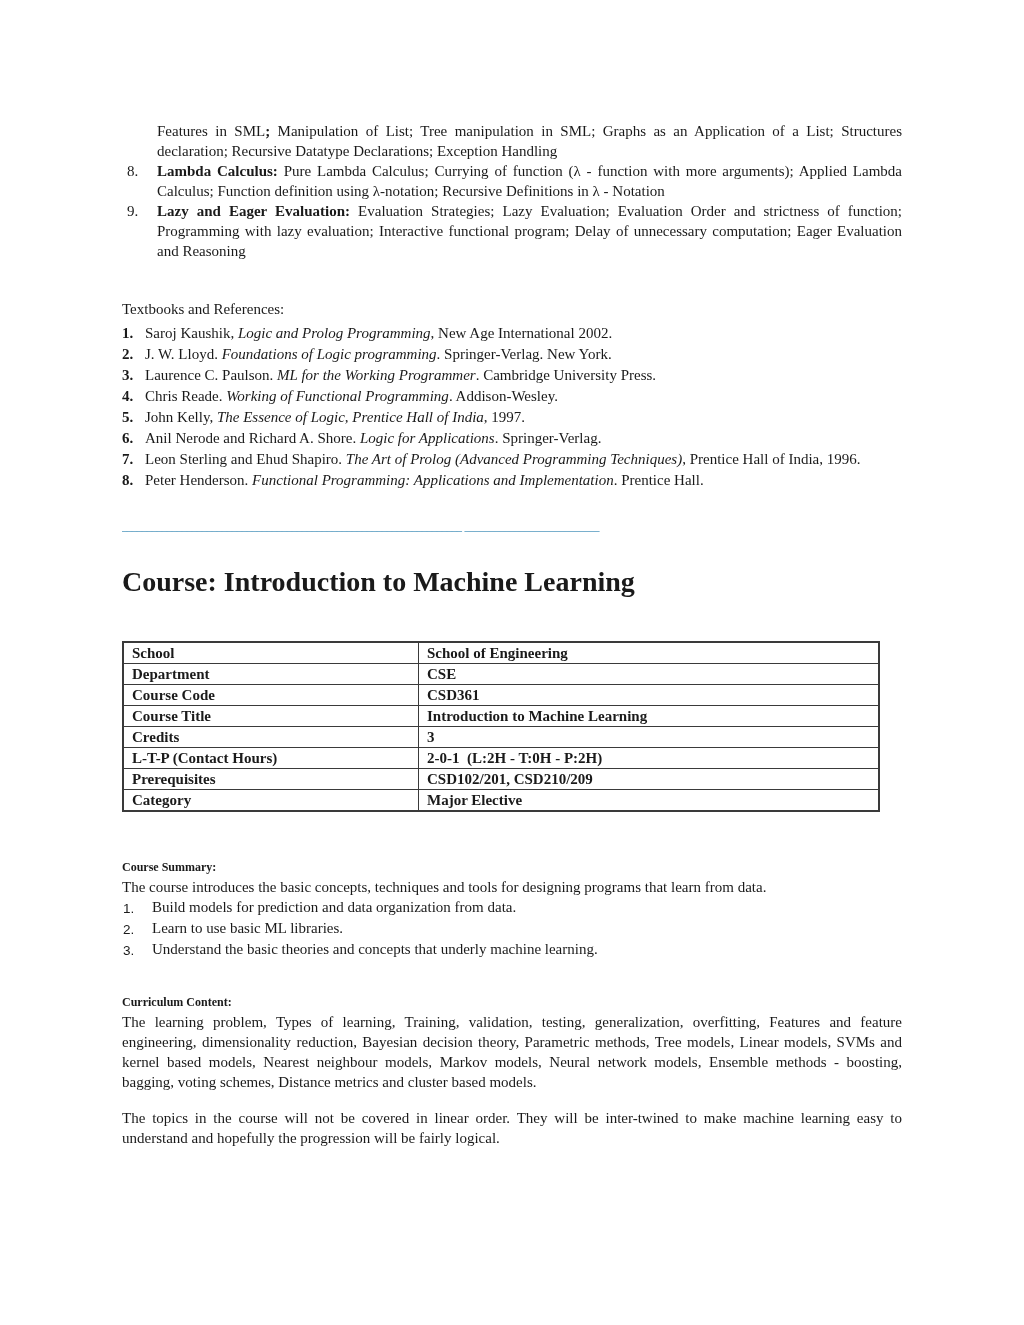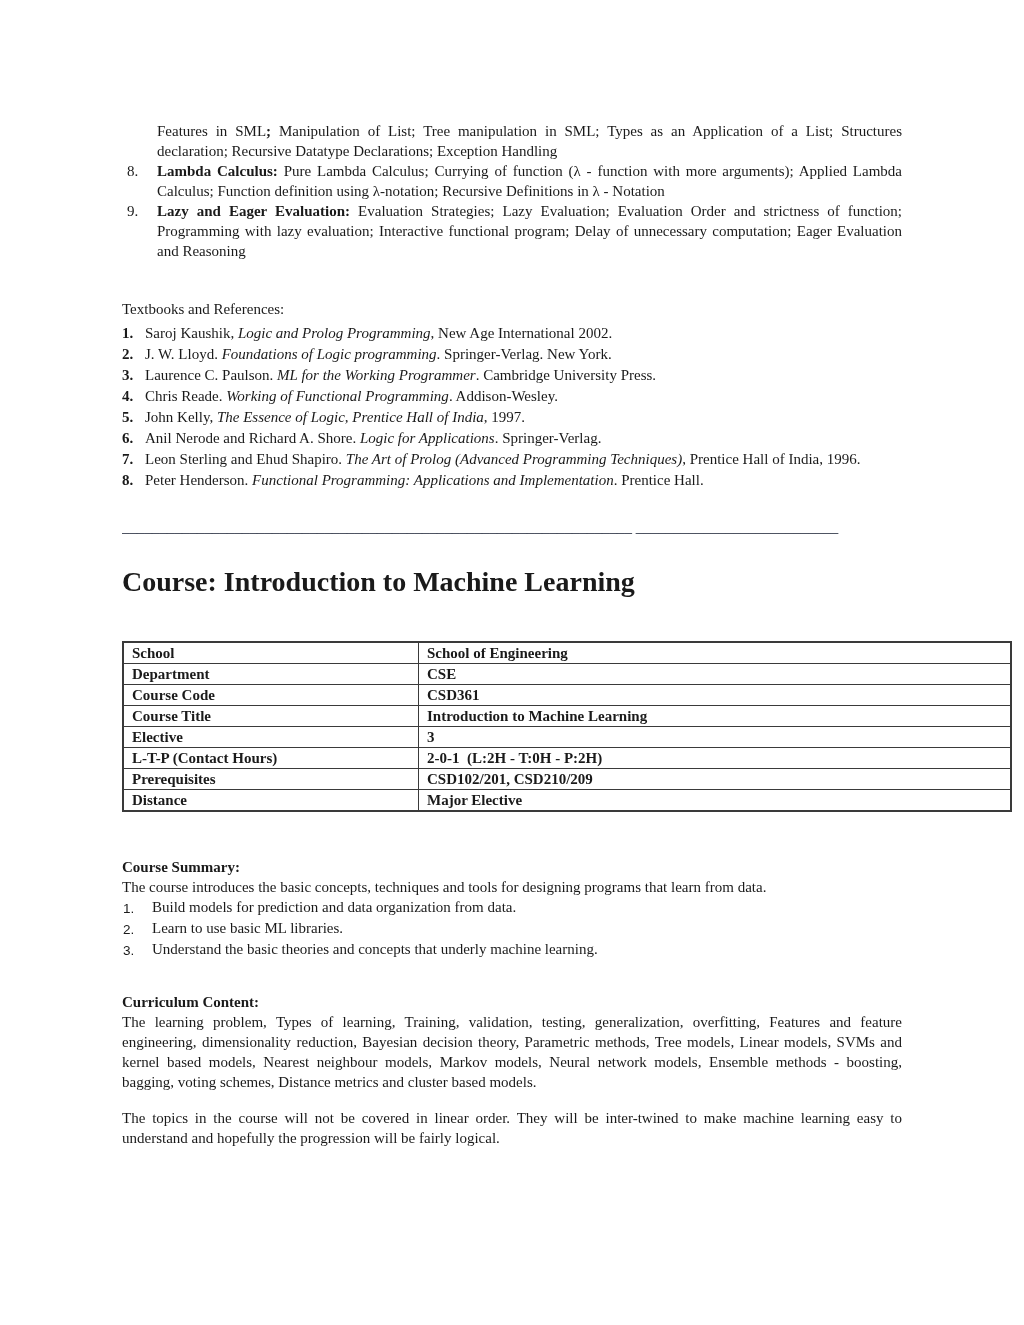--- a/index.html
+++ b/index.html
@@ -18,43 +18,43 @@
   .hang { position: relative; padding-left: 35px; text-align: justify; }
   .hang .num { position: absolute; left: 5px; top: 0; }
 
   
   .ref-heading { margin: 38px 0 4px 0; font-size: 15px; line-height: 20px; font-weight: normal; }
   .ref { position: relative; padding-left: 23px; font-size: 15px; line-height: 21px; }
   .ref .num { position: absolute; left: 0; top: 0; font-weight: bold; }
 
   
   .divider {
-    margin-top: 26px; font-size: 15px; line-height: 20px;
-    white-space: nowrap; overflow: hidden; color: #0f172a;
+    margin-top: 26px; font-size: 10px; line-height: 20px;
+    white-space: nowrap; overflow: hidden; color: #0369a1;
   }
 
   
   .course-heading {
     margin: 30px 0 0 0; font-size: 28px; line-height: 30px; font-weight: bold;
   }
 
   
   table.course-table {
-    margin-top: 44px; border-collapse: collapse; width: 890px;
+    margin-top: 44px; border-collapse: collapse; width: 758px;
     font-size: 15px; font-weight: bold; padding-left: 8px;
   }
   table.course-table td {
     border: 1px solid #3a3a3a; padding: 2px 8px; line-height: 16px;
     white-space: pre-wrap;
   }
   table.course-table { border: 2px solid #3a3a3a; }
   td.cell-label { width: 278px; }
 
   
-  .bheading { margin: 0; font-size: 15px; line-height: 20px; font-weight: bold; }
+  .bheading { margin: 0; font-size: 12px; line-height: 20px; font-weight: bold; }
   .para { margin: 0; font-size: 15px; line-height: 20px; }
   .just { text-align: justify; }
   .mt-summary { margin-top: 45px; }
   .mt-outcomes { margin-top: 18px; }
   .mt-curriculum { margin-top: 32px; }
   .mt-note { margin-top: 16px; }
 
   
   .out { position: relative; padding-left: 30px; font-size: 15px; line-height: 21px; }
   .out .num {
@@ -63,21 +63,21 @@
   }
 </style>
 </head>
 <body>
 
 <div class="page">
   <div class="content">
 
     <div class="intro">
       <div class="hang">
-        <span>Features in SML</span><b>;</b><span> Manipulation of List; Tree manipulation in SML; Types as an Application of a List; Structures declaration; Recursive Datatype Declarations; Exception Handling</span>
+        <span>Features in SML</span><b>;</b><span> Manipulation of List; Tree manipulation in SML; Graphs as an Application of a List; Structures declaration; Recursive Datatype Declarations; Exception Handling</span>
       </div>
       <div class="hang">
         <span class="num">8.</span>
         <b>Lambda Calculus:</b><span> Pure Lambda Calculus; Currying of function (λ - function with more arguments); Applied Lambda Calculus; Function definition using λ-notation; Recursive Definitions in λ - Notation</span>
       </div>
       <div class="hang">
         <span class="num">9.</span>
         <b>Lazy and Eager Evaluation:</b><span> Evaluation Strategies; Lazy Evaluation; Evaluation Order and strictness of function; Programming with lazy evaluation; Interactive functional program; Delay of unnecessary computation; Eager Evaluation and Reasoning</span>
       </div>
     </div>
@@ -134,33 +134,33 @@
         </tr>
         <tr>
           <td class="cell-label">Course Code</td>
           <td>CSD361</td>
         </tr>
         <tr>
           <td class="cell-label">Course Title</td>
           <td>Introduction to Machine Learning</td>
         </tr>
         <tr>
-          <td class="cell-label">Elective</td>
+          <td class="cell-label">Credits</td>
           <td>3</td>
         </tr>
         <tr>
           <td class="cell-label">L-T-P (Contact Hours)</td>
           <td>2-0-1  (L:2H - T:0H - P:2H)</td>
         </tr>
         <tr>
           <td class="cell-label">Prerequisites</td>
           <td>CSD102/201, CSD210/209</td>
         </tr>
         <tr>
-          <td class="cell-label">Distance</td>
+          <td class="cell-label">Category</td>
           <td>Major Elective</td>
         </tr>
       </tbody>
     </table>
 
     <p class="bheading mt-summary">Course Summary:</p>
     <p class="para">The course introduces the basic concepts, techniques and tools for designing programs that learn from data.</p>
 
     <div>
       <div class="out">

